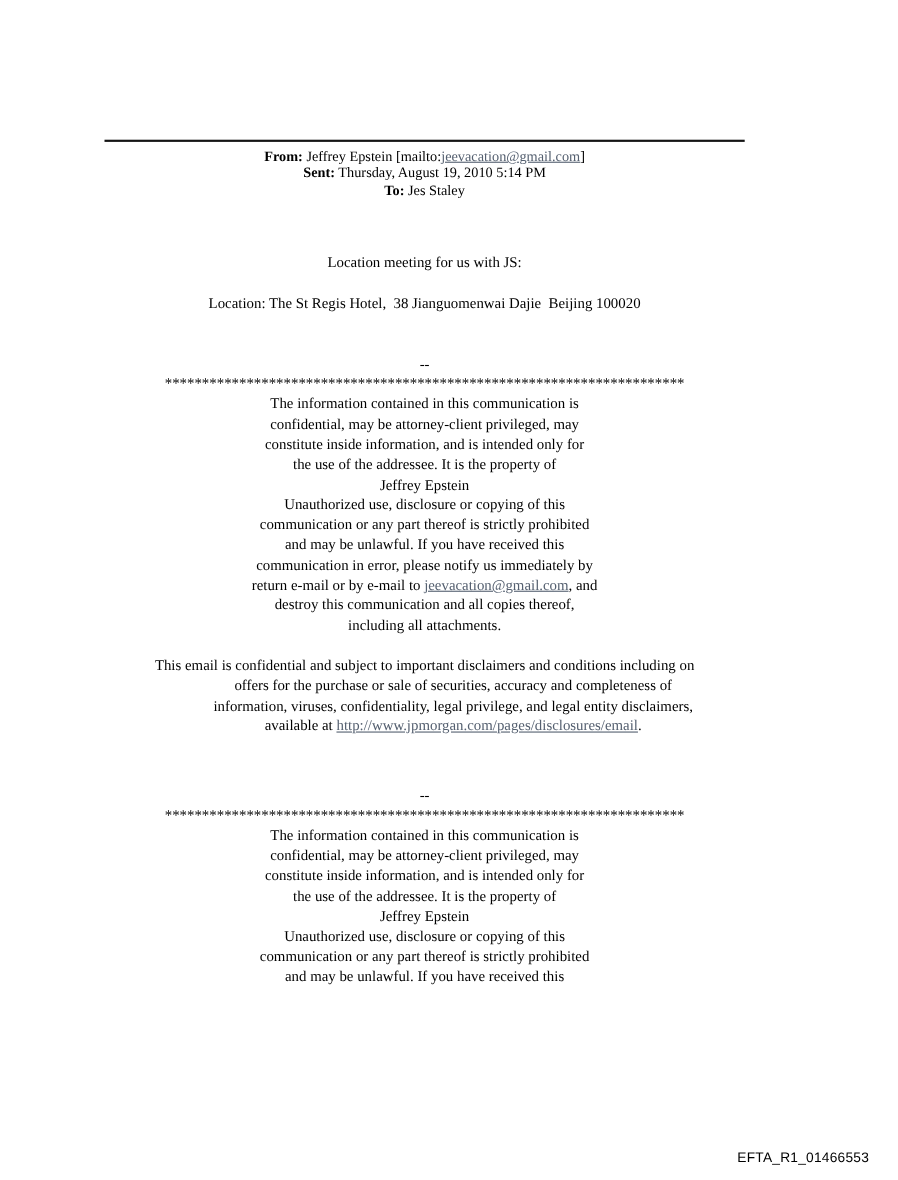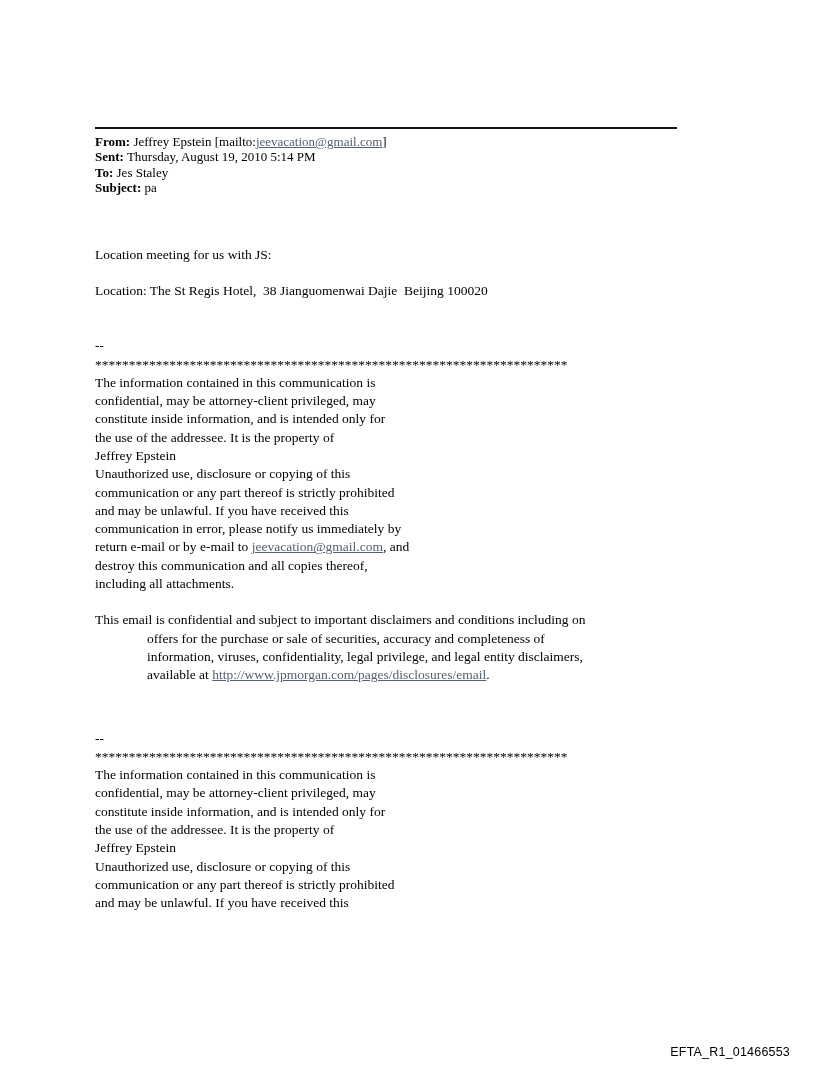--- a/index.html
+++ b/index.html
@@ -12,20 +12,21 @@
     font-family: "Liberation Serif", serif;
     color: #000000;
     overflow: hidden;
     margin: 0 auto;
   }
   .content {
     position: absolute;
     left: 95px;
     top: 127px;
     width: 582px;
+    text-align: center;
   }
   .header-block {
     border-top: 2px solid #141414;
     padding-top: 5px;
   }
   .hdr {
     font-size: 13px;
     line-height: 15.4px;
     white-space: pre-wrap;
   }
@@ -61,21 +62,20 @@
 </head>
 <body>
 
 <div class="page">
   <div class="content">
 
     <div class="header-block">
       <div class="hdr"><b>From:</b><span> Jeffrey Epstein [mailto:</span><a class="link">jeevacation@gmail.com</a><span>]</span></div>
       <div class="hdr"><b>Sent:</b><span> Thursday, August 19, 2010 5:14 PM</span></div>
       <div class="hdr"><b>To:</b><span> Jes Staley</span></div>
-      <div class="hdr"><b>Subject:</b><span> pa</span></div>
     </div>
 
     <div class="body-text mt-body">Location meeting for us with JS:</div>
     <div class="body-text mt-blank">Location: The St Regis Hotel,  38 Jianguomenwai Dajie  Beijing 100020</div>
 
     <div class="body-text mt-sig">--</div>
     <div class="body-text">**********************************************************************</div>
 
     <div class="body-text"><span>The information contained in this communication is
 confidential, may be attorney-client privileged, may

